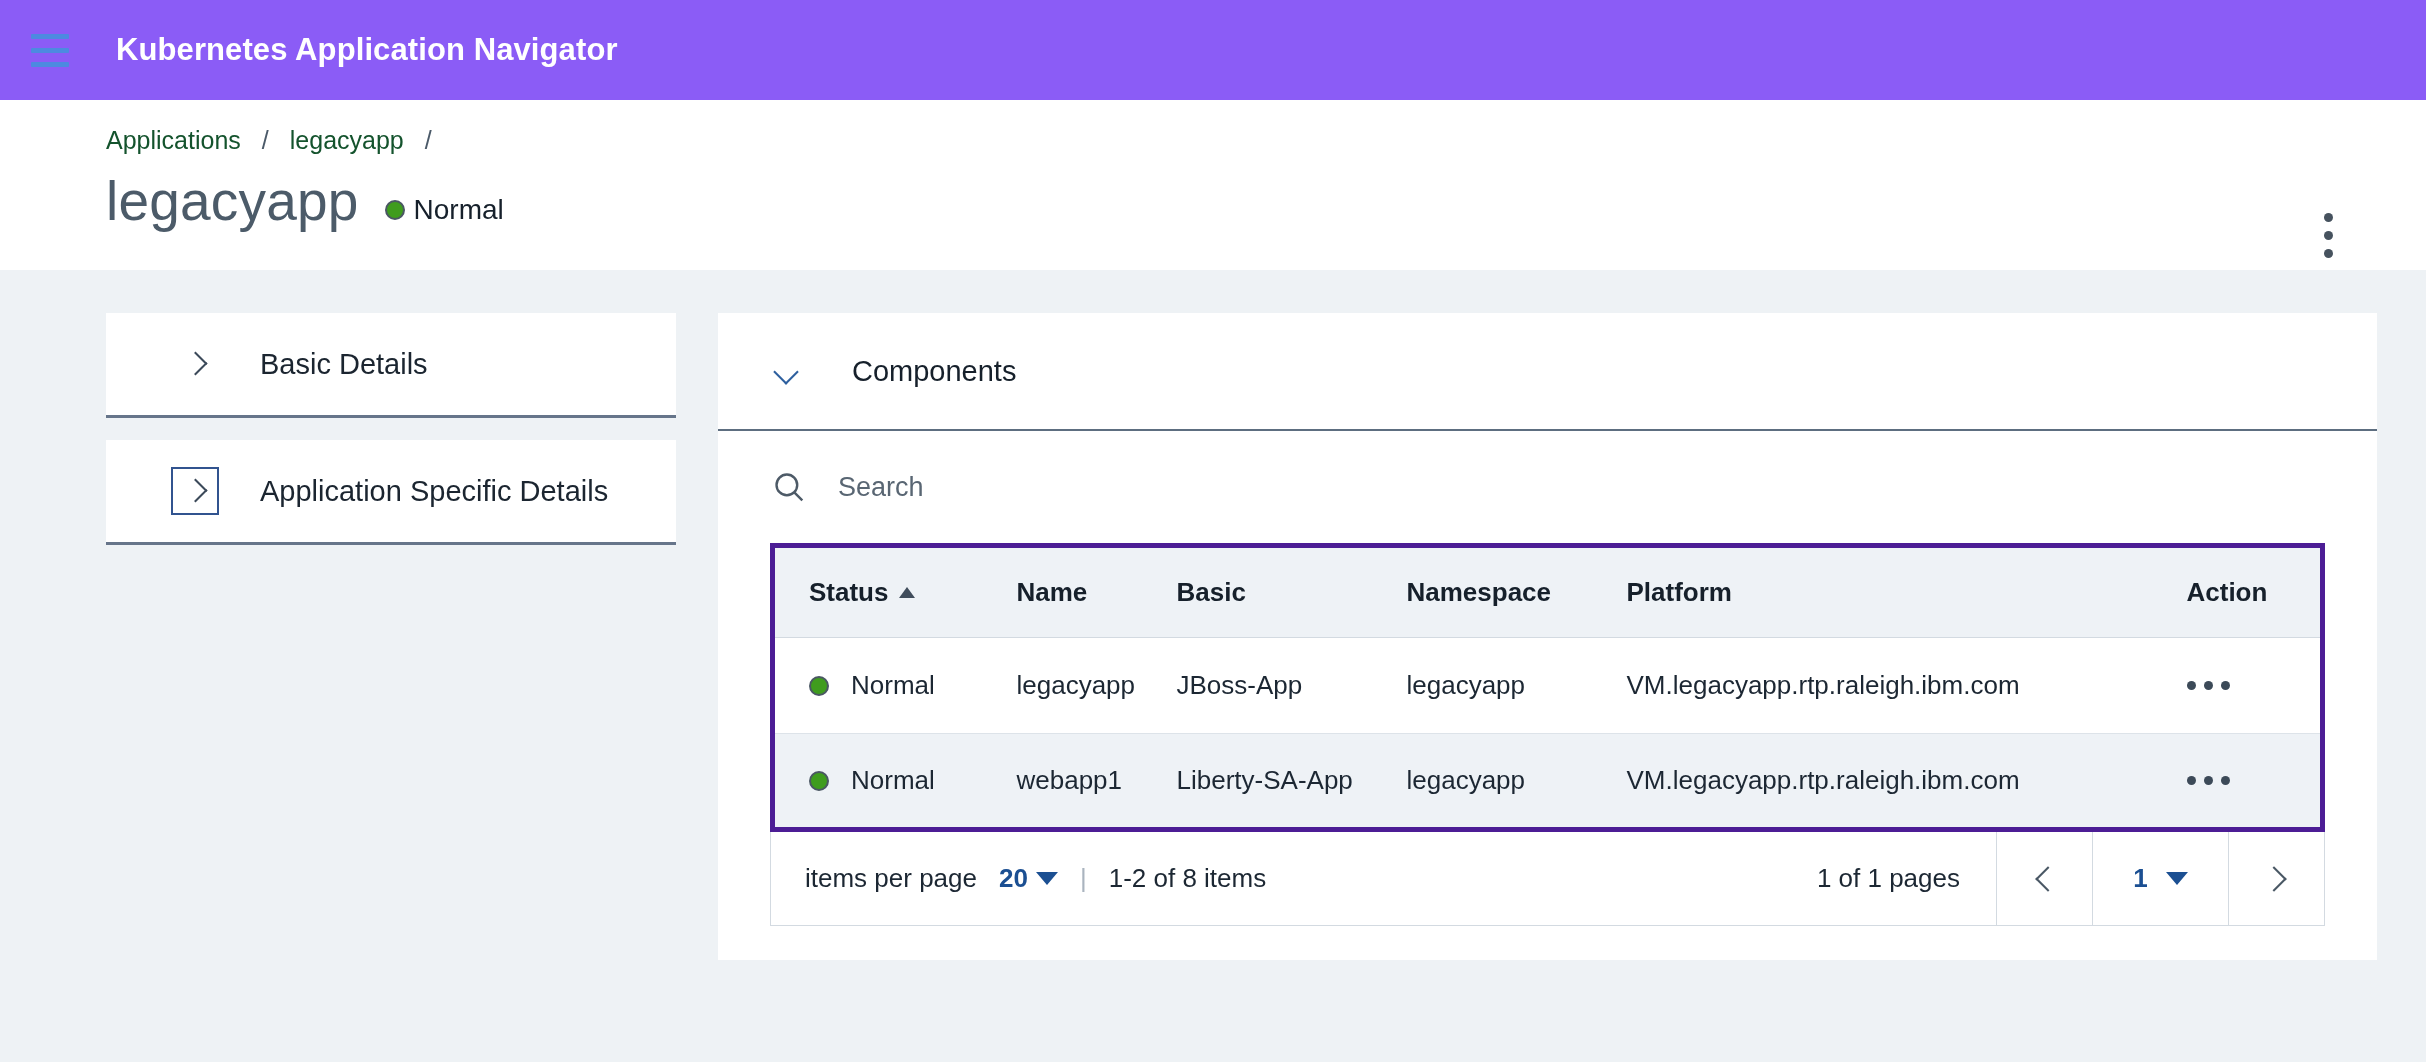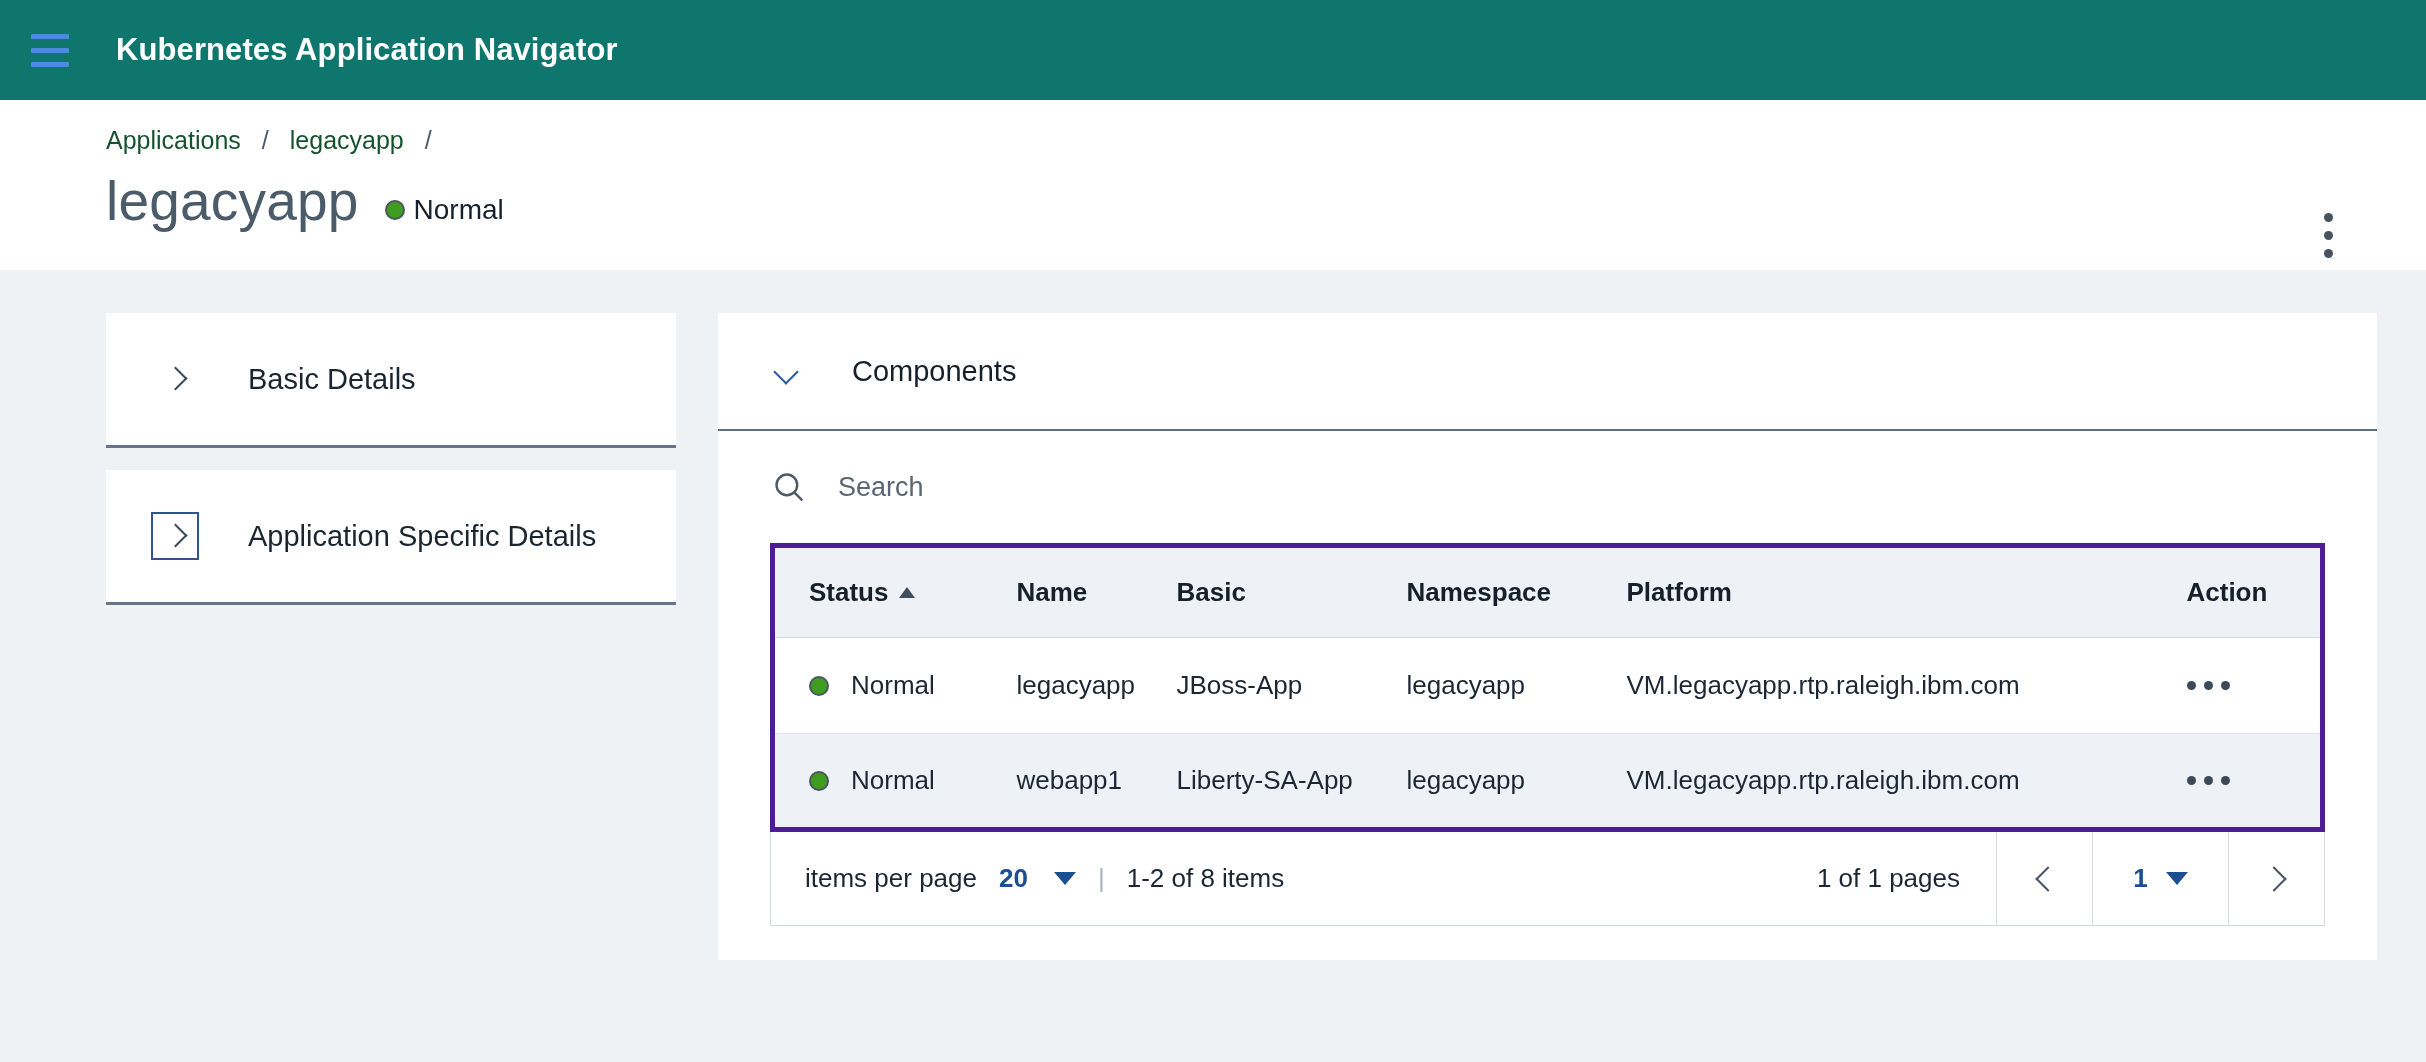--- a/index.html
+++ b/index.html
@@ -7,21 +7,21 @@
     width: 2426px; height: 1062px;
     background: #eef2f5;
     font-family: "Liberation Sans", sans-serif;
     -webkit-font-smoothing: antialiased;
     overflow: hidden;
   }
 
   
   .appbar {
     height: 100px;
-    background: #0f766e;
+    background: #8b5cf6;
     display: flex;
     align-items: center;
     padding-left: 22px;
   }
   .hamburger {
     width: 56px; height: 56px;
     display: flex; flex-direction: column;
     justify-content: center; align-items: center;
     gap: 9px;
     cursor: pointer;
@@ -121,24 +121,24 @@
     gap: 42px;
     align-items: flex-start;
   }
 
   
   .left-col { width: 570px; flex: 0 0 570px; }
   .acc-item { background: #ffffff; border-bottom: 3px solid #66758a; }
   .acc-head {
     display: flex;
     align-items: center;
-    height: 132px;
-    padding-left: 52px;
-    cursor: pointer;
-    gap: 8px;
+    height: 102px;
+    padding-left: 72px;
+    cursor: pointer;
+    gap: 0;
   }
   .chev {
     width: 34px; height: 34px;
     position: relative;
     flex: 0 0 auto;
     display: inline-block;
   }
   .chev::before {
     content: "";
     position: absolute;
@@ -272,21 +272,21 @@
     font-size: 26px;
     color: #1c2733;
   }
   .pager-left {
     display: flex; align-items: center;
     padding-left: 34px; gap: 0;
     white-space: nowrap;
   }
   .ipp-label { color: #1c2733; }
   .ipp-select {
-    display: flex; align-items: center; gap: 26px;
+    display: flex; align-items: center; gap: 8px;
     margin-left: 22px; cursor: pointer; justify-content: flex-end;
   }
   .ipp-value { color: #1b4f92; font-weight: bold; }
   .caret-down {
     width: 0; height: 0;
     border-left: 11px solid transparent;
     border-right: 11px solid transparent;
     border-top: 13px solid #1b4f92;
   }
   .pipe { color: #aab4bf; margin: 0 22px; }

